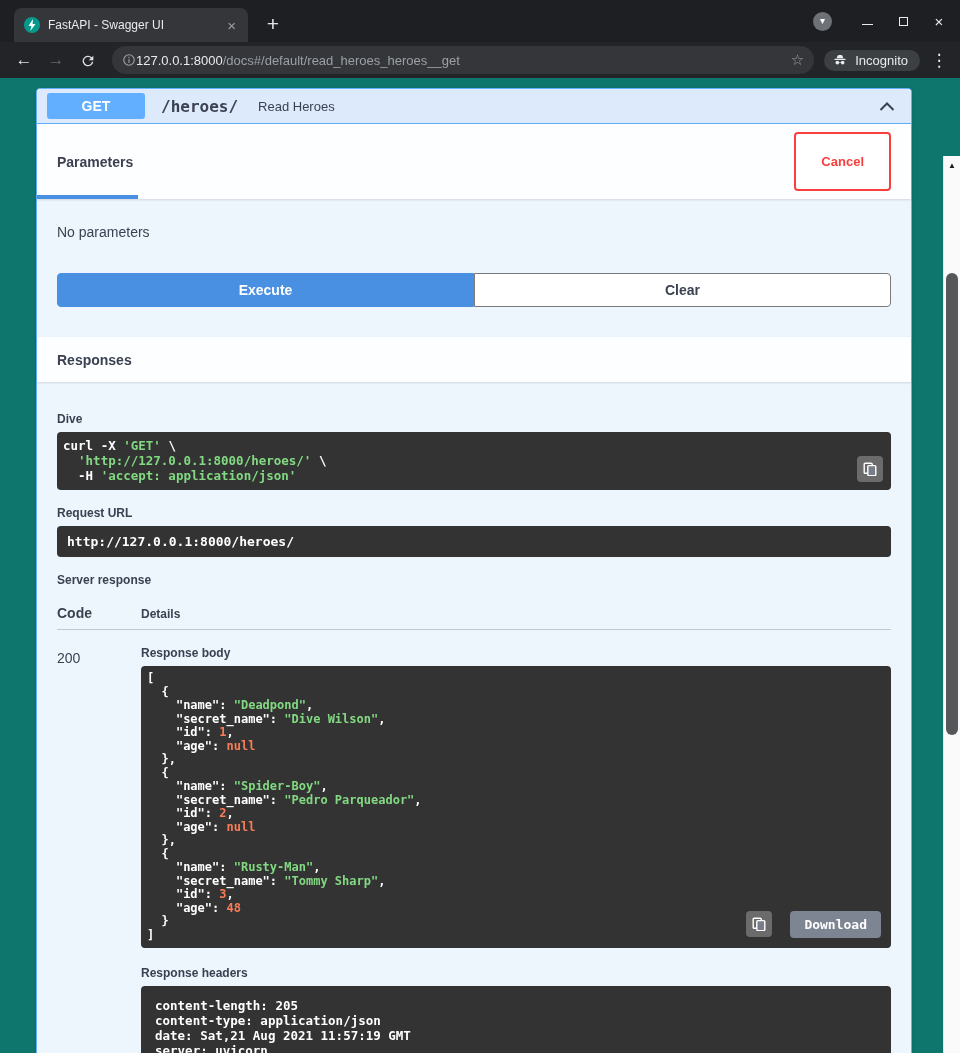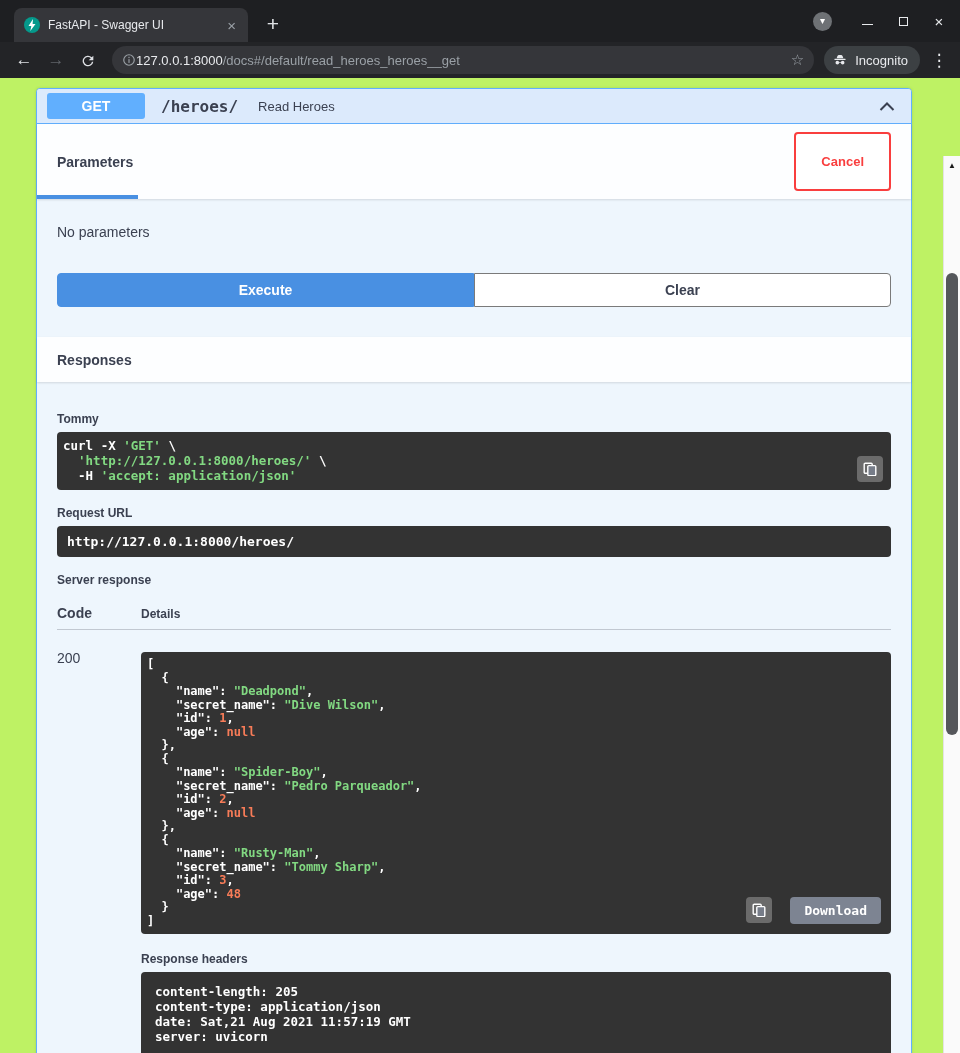--- a/index.html
+++ b/index.html
@@ -29,25 +29,25 @@
   .nav-icon { color:#dfe1e5; font-size:17px; width:28px; height:28px; text-align:center; line-height:27px; border-radius:50%; }
   .nav-icon.disabled { color:#5f6368; }
   .nav-icon svg { vertical-align:middle; }
   .urlbar { flex:1; height:28px; background:#35363a; border-radius:14px; display:flex; align-items:center;
     padding:0 10px; margin:0 6px; min-width:0; }
   .url-text { flex:1; font-size:13px; white-space:nowrap; overflow:hidden; }
   .url-host { color:#e8eaed; }
   .url-path { color:#9aa0a6; }
   .star-icon { color:#9aa0a6; font-size:15px; margin-left:6px; }
   .incog-badge { display:flex; align-items:center; gap:7px; background:#3c4043; border-radius:14px;
-    height:28px; padding:0 12px 0 8px; margin-right:4px; }
+    height:21px; padding:0 12px 0 8px; margin-right:4px; }
   .incog-badge span { color:#e8eaed; font-size:13px; }
   .menu-dots { color:#e8eaed; font-size:17px; width:22px; text-align:center; }
   
-  .page { position:relative; width:960px; height:975px; background:#bef264; padding-top:10px; }
+  .page { position:relative; width:960px; height:975px; background:#0f766e; padding-top:10px; }
   .opblock { margin-left:36px; width:876px; border:1px solid var(--get); border-radius:4px;
     background:#eef6fd; box-shadow:0 0 3px rgba(0,0,0,.12); }
   .opblock-summary { display:flex; align-items:center; padding:4px 14px 4px 10px; background:#dceafc;
     border-bottom:1px solid var(--get); border-radius:3px 3px 0 0; cursor:pointer; }
   .method-badge { width:98px; height:26px; background:var(--get); color:#fff; border-radius:3px;
     font-size:14px; font-weight:700; text-align:center; line-height:26px; }
   .op-path { margin-left:16px; font-family:"DejaVu Sans Mono","Liberation Mono",monospace;
     font-size:16px; font-weight:700; color:var(--ink); }
   .op-desc { margin-left:20px; font-size:13px; color:var(--ink); }
   .chevron { margin-left:auto; padding:4px 2px; }
@@ -184,21 +184,21 @@
         <button class="btn-execute">Execute</button>
         <button class="btn-clear">Clear</button>
       </div>
     </div>
 
     <div class="section-header responses-header">
       <h4>Responses</h4>
     </div>
 
     <div class="responses-inner">
-      <div class="block-label">Tommy</div>
+      <div class="block-label">Dive</div>
       <div class="code-block curl-block">
         <pre>curl -X <span class="tok-str">'GET'</span> \
   <span class="tok-str">'http://127.0.0.1:8000/heroes/'</span> \
   -H <span class="tok-str">'accept: application/json'</span></pre>
         <button class="copy-btn curl-copy">
           <svg width="14" height="14" viewBox="0 0 14 14">
             <rect x="1.2" y="1.2" width="8" height="10" rx="1" fill="none" stroke="#fff" stroke-width="1.4"></rect>
             <rect x="4.8" y="3.6" width="8" height="10" rx="1" fill="#777d89" stroke="#fff" stroke-width="1.4"></rect>
           </svg>
         </button>
@@ -212,20 +212,21 @@
       <div class="block-label">Server response</div>
 
       <div class="resp-table-head">
         <div class="code-col-header">Code</div>
         <div class="details-col-header">Details</div>
       </div>
 
       <div class="resp-row">
         <div class="status-code">200</div>
         <div>
+          <div class="block-label">Response body</div>
           <div class="code-block body-block">
             <pre>[
   {
     <span class="tok-key">"name"</span>: <span class="tok-str">"Deadpond"</span>,
     <span class="tok-key">"secret_name"</span>: <span class="tok-str">"Dive Wilson"</span>,
     <span class="tok-key">"id"</span>: <span class="tok-num">1</span>,
     <span class="tok-key">"age"</span>: <span class="tok-num">null</span>
   },
   {
     <span class="tok-key">"name"</span>: <span class="tok-str">"Spider-Boy"</span>,

